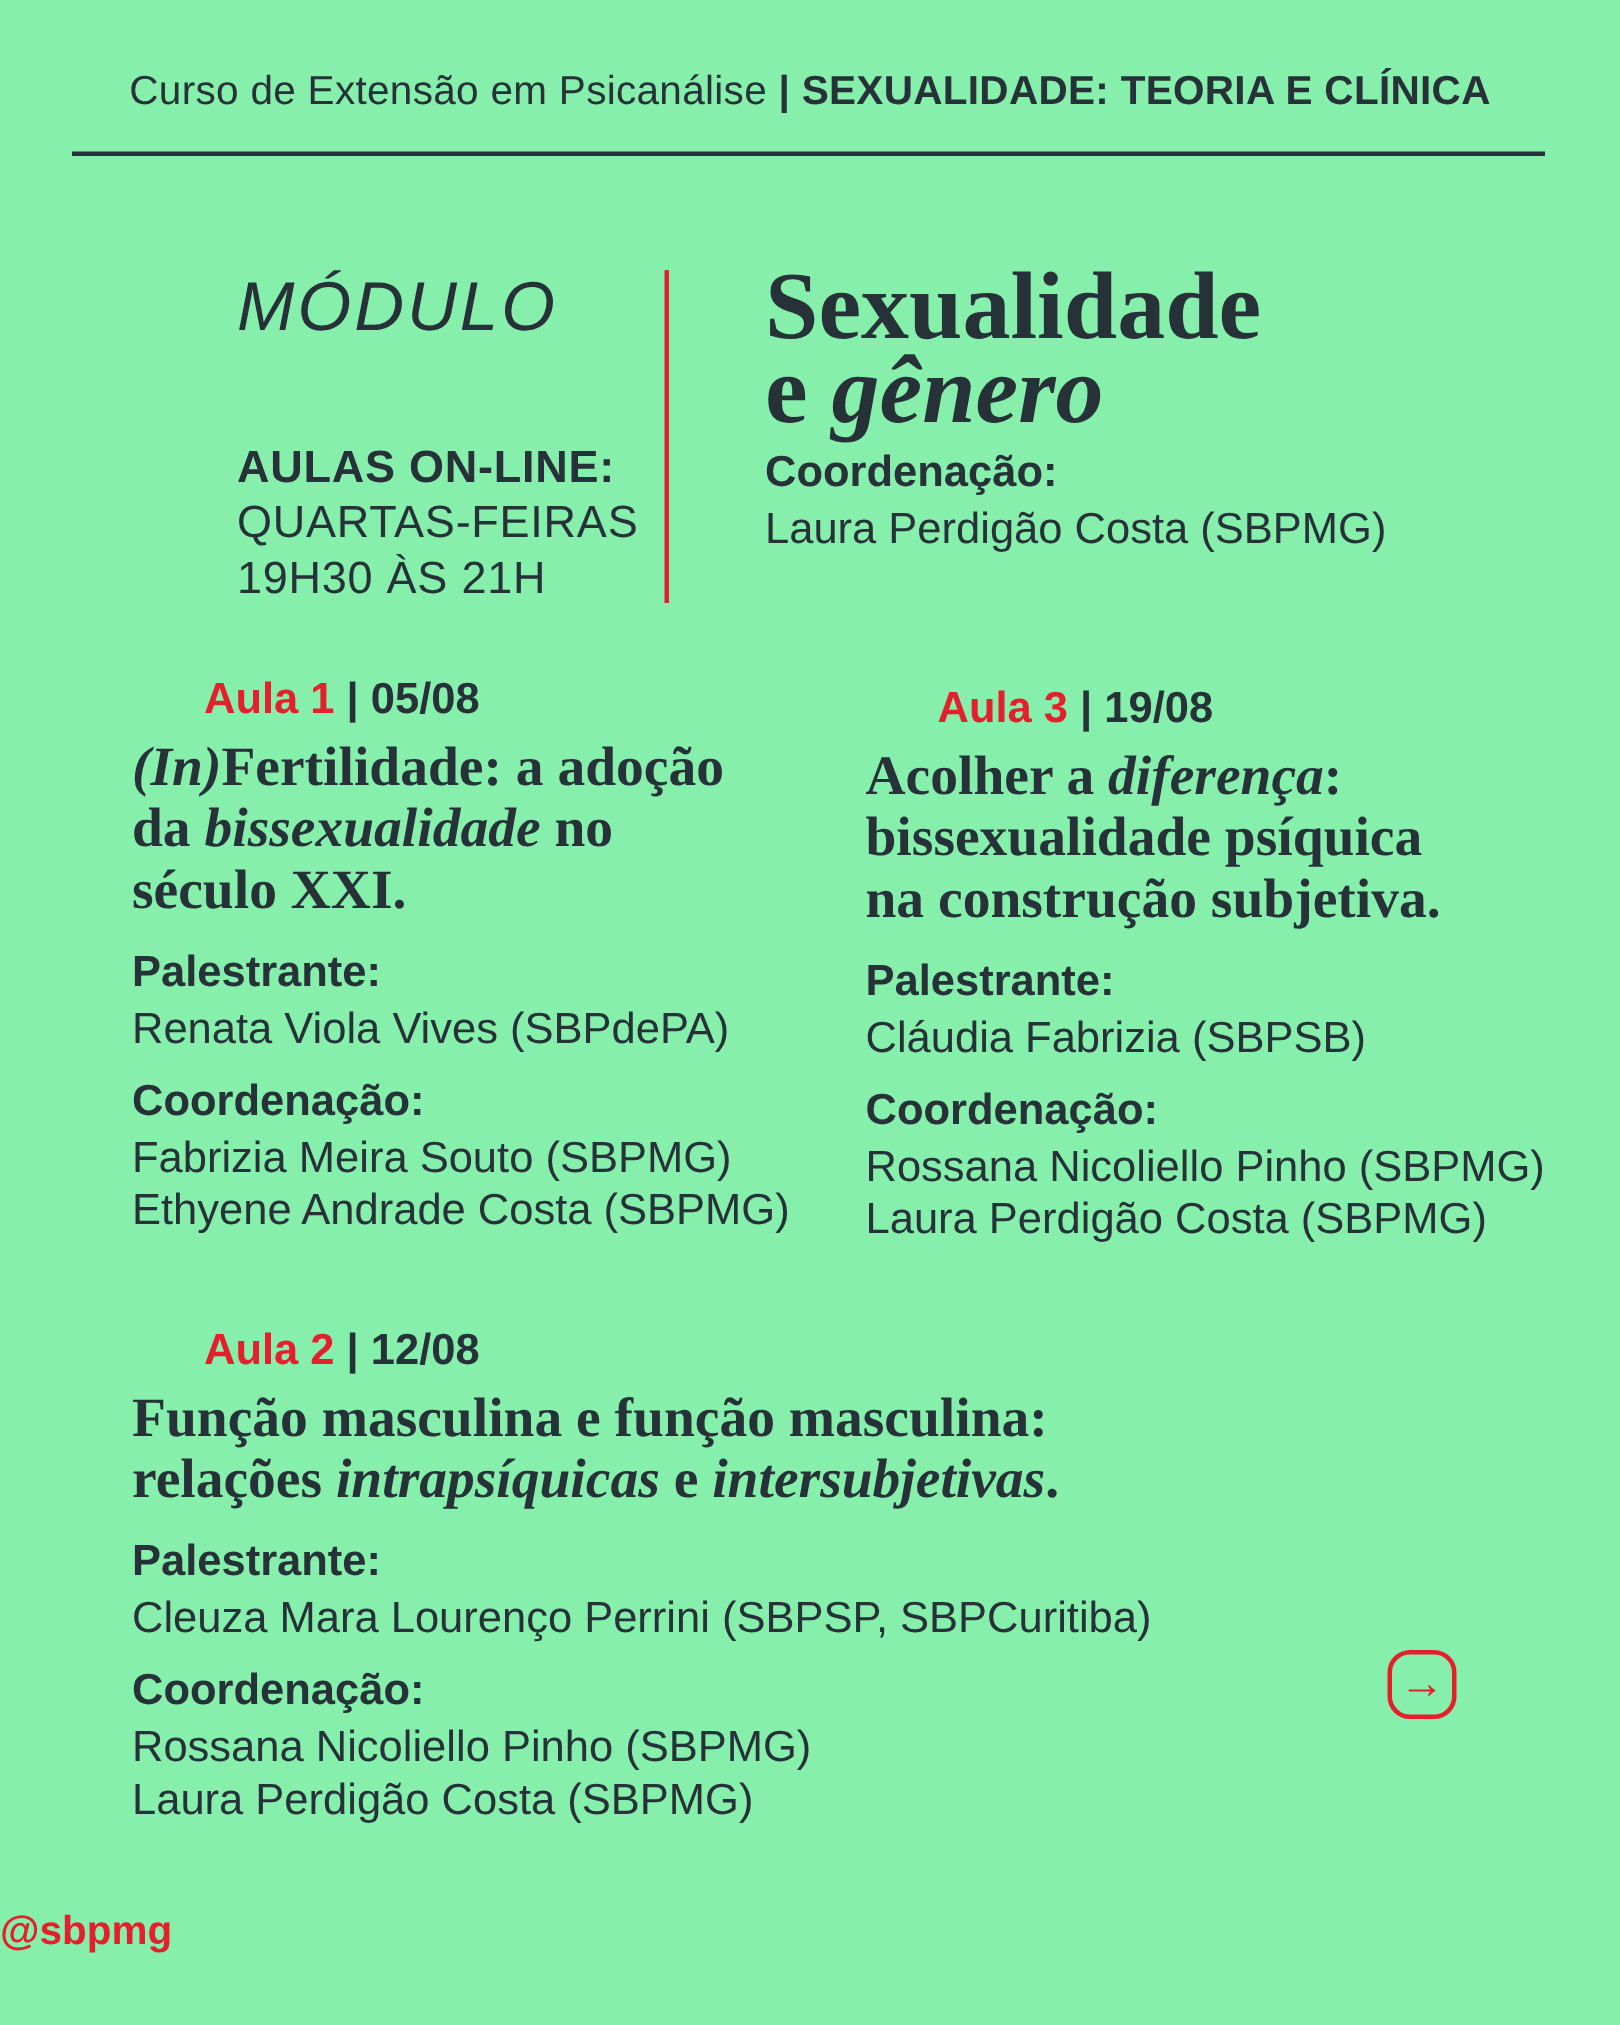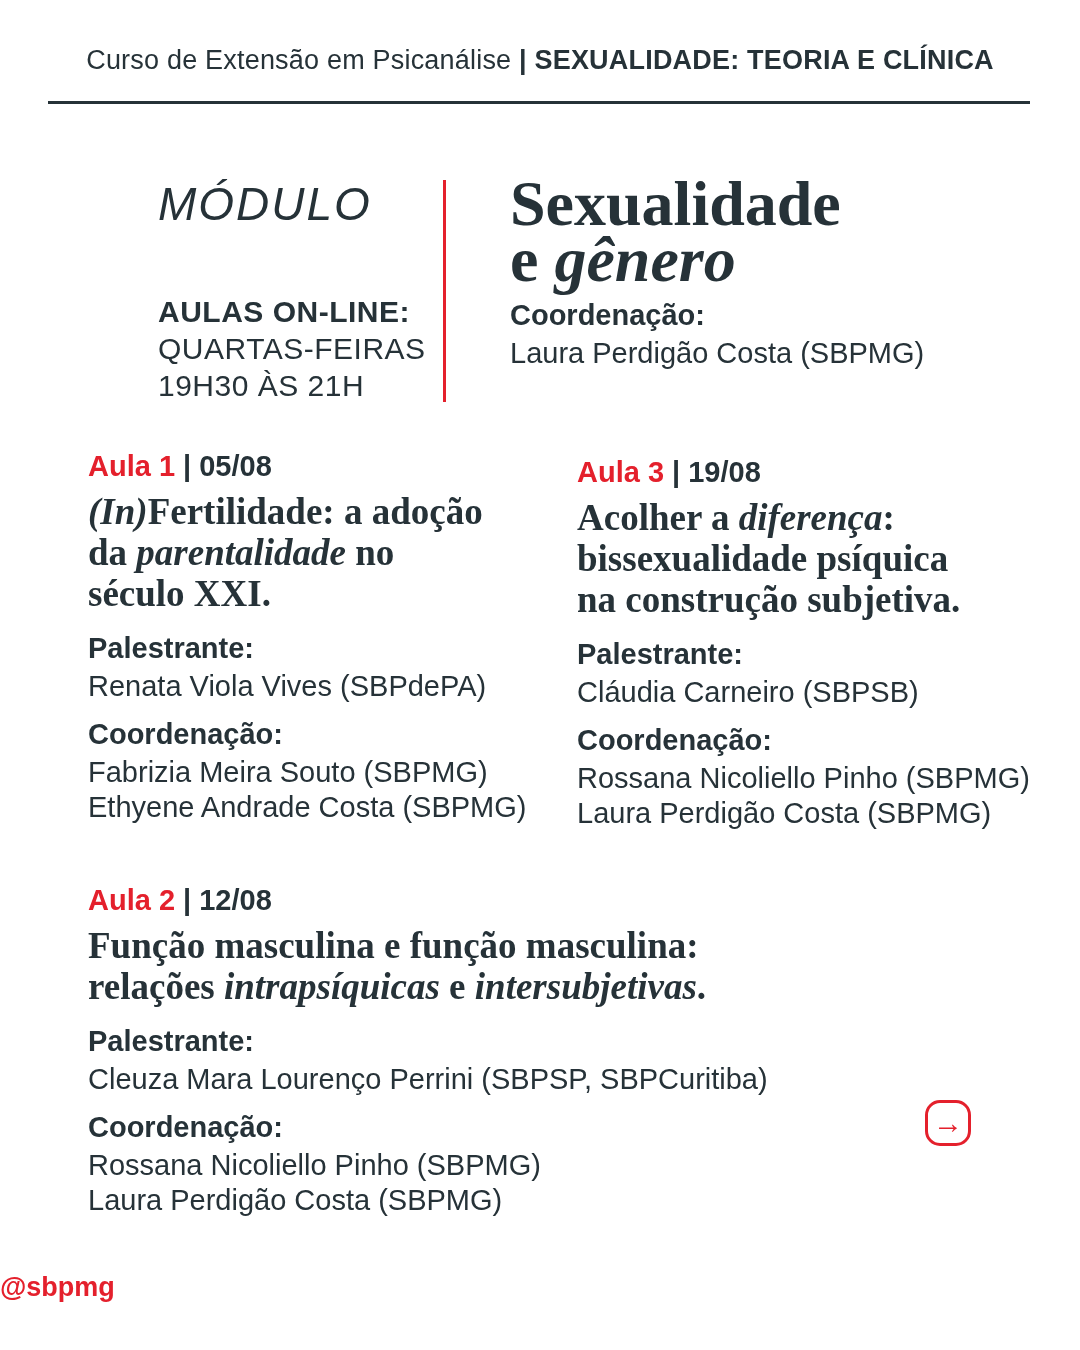--- a/index.html
+++ b/index.html
@@ -1,21 +1,21 @@
 <!DOCTYPE html>
 <html><head>
 <meta charset="utf-8">
 <style>
   html,body{margin:0;padding:0;}
   body{background:#e9e9e7;}
   .page{
     position:relative;
     width:1080px;height:1350px;
     margin:0 auto;
-    background:#ffffff;
+    background:#86efac;
     font-family:"Liberation Sans", sans-serif;
     color:#263238;
     overflow:hidden;
   }
   .it{font-style:italic;}
   .bd{font-weight:700;}
 
   
   .header{
     position:absolute;top:44px;left:0;right:0;
@@ -69,21 +69,21 @@
     position:absolute;left:510px;top:336px;
     font-size:29px;line-height:35px;font-weight:400;
   }
 
   
   .lesson{position:absolute;}
   .lesson-1{left:88px;top:450px;width:475px;}
   .lesson-3{left:577px;top:456px;width:480px;}
   .lesson-2{left:88px;top:884px;width:840px;}
   .lesson-head{font-size:29px;font-weight:700;white-space:nowrap;}
-  .lesson-head .lesson-num{color:#e4202c;}
+  .lesson-head .lesson-num{color:#e4202c;margin-left:48px;}
   .lesson-head .lesson-date{color:#263238;font-weight:600;margin-left:8px;}
   .lesson-title{
     font-family:"Liberation Serif", serif;
     font-weight:700;font-size:37px;line-height:41px;
     margin-top:8px;color:#263238;
   }
   .role-label{font-size:29px;font-weight:700;margin-top:18px;}
   .coord-label{font-size:29px;font-weight:700;margin-top:14px;}
   .names{font-size:29px;line-height:35px;font-weight:400;margin-top:4px;}
 
@@ -125,40 +125,40 @@
   <div class="course-title"><span>Sexualidade</span><br><span>e </span><span class="it">gênero</span></div>
   <div class="course-coord-label">Coordenação:</div>
   <div class="course-coord-names">
     <div>Laura Perdigão Costa (SBPMG)</div>
   </div>
 
   <div class="lesson lesson-1">
     <div class="lesson-head">
       <span class="lesson-num">Aula 1</span><span class="lesson-date">| 05/08</span>
     </div>
-    <div class="lesson-title"><span class="it">(In)</span><span>Fertilidade: a adoção</span><br><span>da </span><span class="it">parentalidade</span><span> no</span><br><span>século XXI.</span></div>
+    <div class="lesson-title"><span class="it">(In)</span><span>Fertilidade: a adoção</span><br><span>da </span><span class="it">bissexualidade</span><span> no</span><br><span>século XXI.</span></div>
     <div class="role-label">Palestrante:</div>
     <div class="names">
       <div>Renata Viola Vives (SBPdePA)</div>
     </div>
     <div class="coord-label">Coordenação:</div>
     <div class="names">
       <div>Fabrizia Meira Souto (SBPMG)</div>
       <div>Ethyene Andrade Costa (SBPMG)</div>
     </div>
   </div>
 
   <div class="lesson lesson-3">
     <div class="lesson-head">
       <span class="lesson-num">Aula 3</span><span class="lesson-date">| 19/08</span>
     </div>
     <div class="lesson-title"><span>Acolher a </span><span class="it">diferença</span><span>:</span><br><span>bissexualidade psíquica</span><br><span>na construção subjetiva.</span></div>
     <div class="role-label">Palestrante:</div>
     <div class="names">
-      <div>Cláudia Carneiro (SBPSB)</div>
+      <div>Cláudia Fabrizia (SBPSB)</div>
     </div>
     <div class="coord-label">Coordenação:</div>
     <div class="names">
       <div>Rossana Nicoliello Pinho (SBPMG)</div>
       <div>Laura Perdigão Costa (SBPMG)</div>
     </div>
   </div>
 
   <div class="lesson lesson-2">
     <div class="lesson-head">

